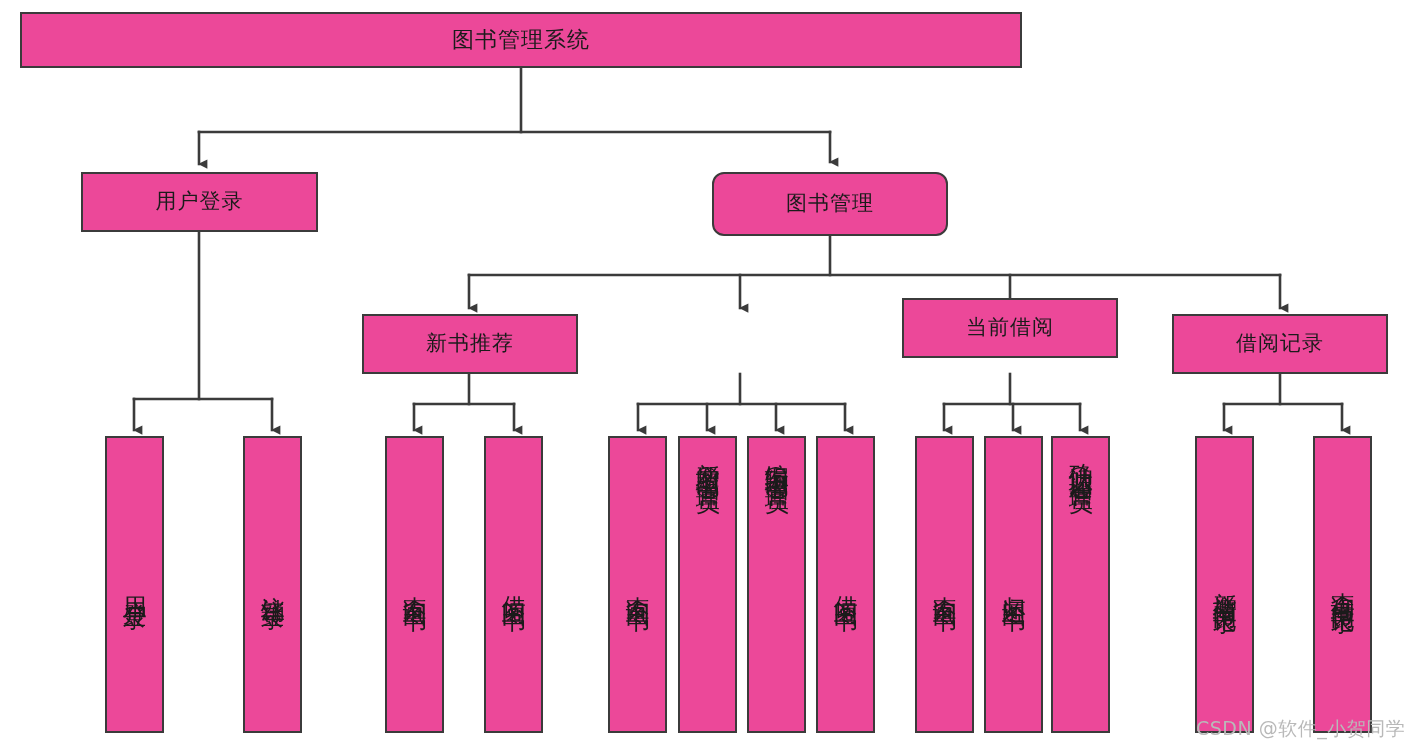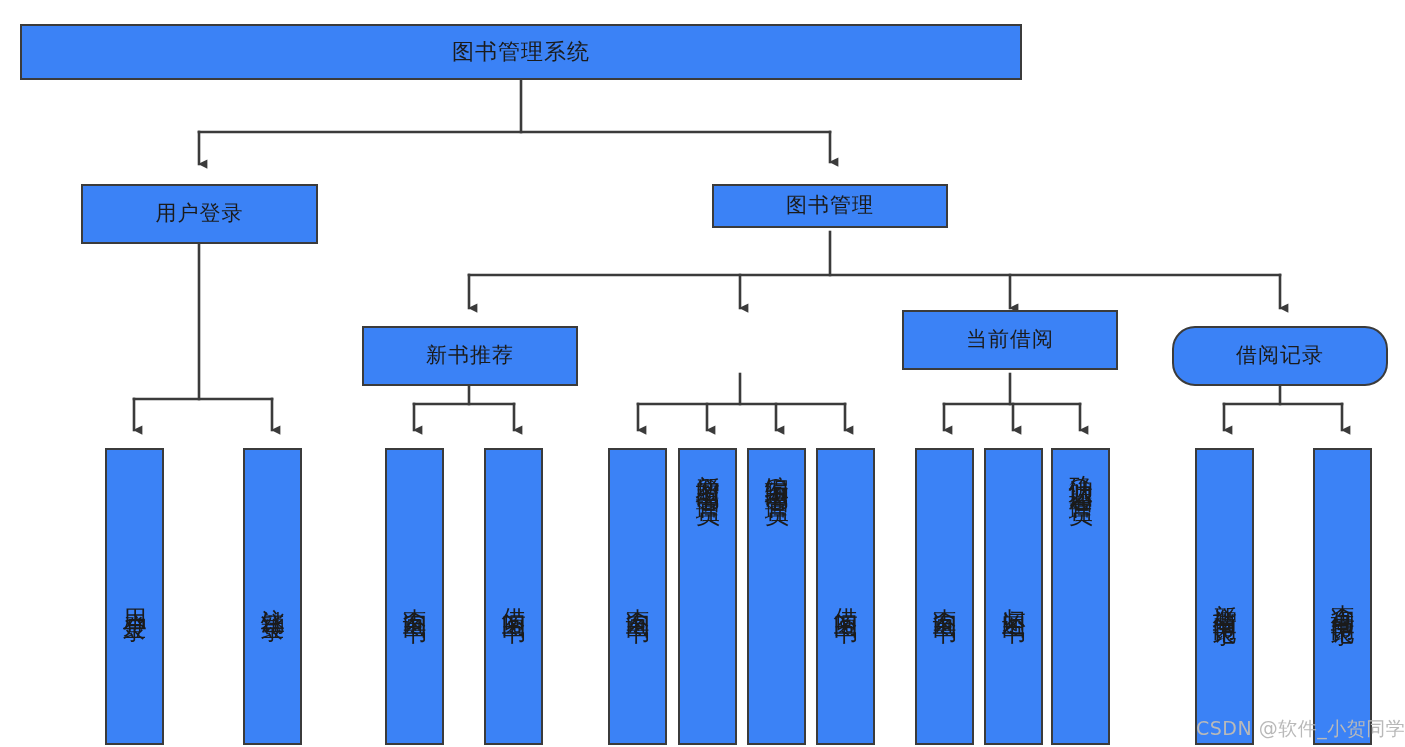--- a/index.html
+++ b/index.html
@@ -23,26 +23,25 @@
     left: 0;
     top: 0;
     width: 1405px;
     height: 747px;
     pointer-events: none;
   }
   .node {
     position: absolute;
     box-sizing: border-box;
     border: 2px solid #3b3b3b;
-    background: #3b82f6;
+    background: #ec4899;
     display: flex;
     align-items: center;
     justify-content: center;
     color: #1b1b1b;
-    margin-top: 12px;
   }
   .node.h {
     font-size: 21px;
     line-height: 1.2;
     letter-spacing: 1px;
     white-space: nowrap;
   }
   .node.root {
     font-size: 22px;
   }
@@ -130,31 +129,31 @@
     </g>
   </svg>
 
   <div class="node h root" style="left:20px; top:12px; width:1002px; height:56px;">
     <span>图书管理系统</span>
   </div>
 
   <div class="node h" style="left:81px; top:172px; width:237px; height:60px;">
     <span>用户登录</span>
   </div>
-  <div class="node h" style="left:712px; top:172px; width:236px; height:44px;">
+  <div class="node h" style="left:712px; top:172px; width:236px; height:64px;border-radius:12px;">
     <span>图书管理</span>
   </div>
 
   <div class="node h" style="left:362px; top:314px; width:216px; height:60px;">
     <span>新书推荐</span>
   </div>
   <div class="node h" style="left:902px; top:298px; width:216px; height:60px;">
     <span>当前借阅</span>
   </div>
-  <div class="node h" style="left:1172px; top:314px; width:216px; height:60px;border-radius:23px;">
+  <div class="node h" style="left:1172px; top:314px; width:216px; height:60px;">
     <span>借阅记录</span>
   </div>
 
   <div class="node v center" style="left:105px; top:436px; width:59px; height:297px;">
     <span class="vtext">用户登录</span>
   </div>
   <div class="node v center" style="left:243px; top:436px; width:59px; height:297px;">
     <span class="vtext">注销登录</span>
   </div>
 

